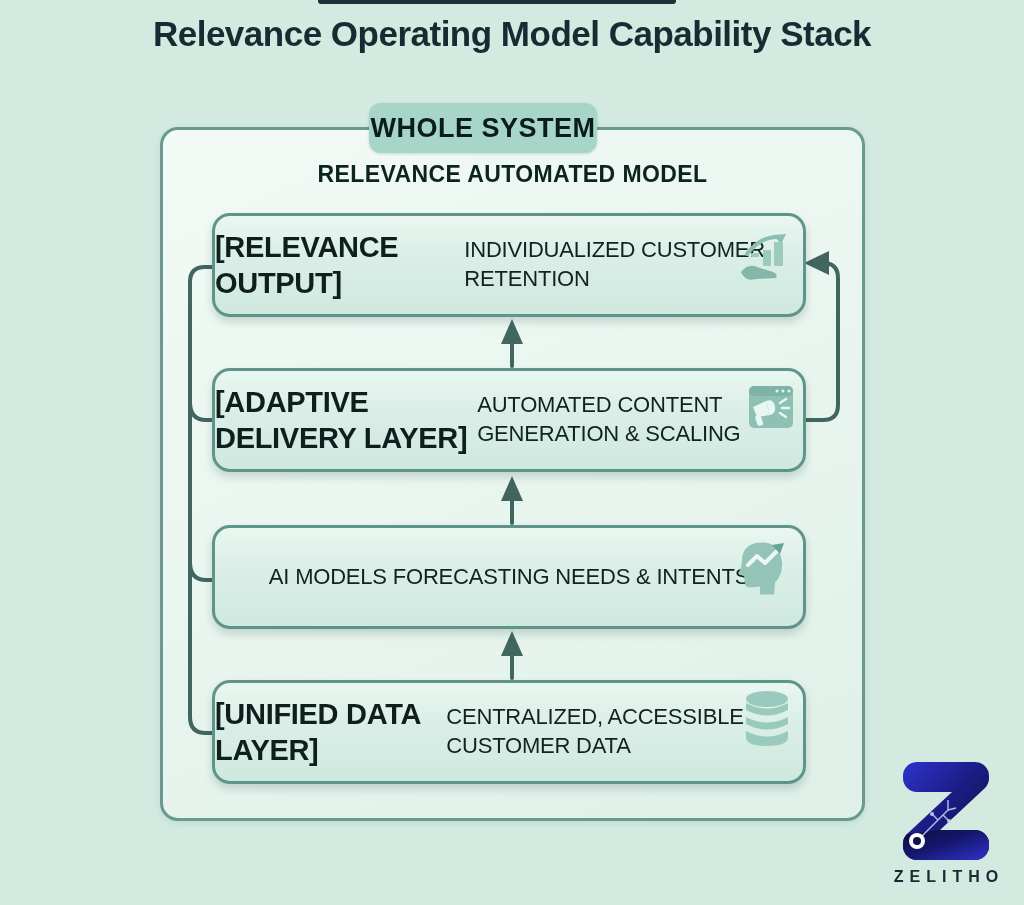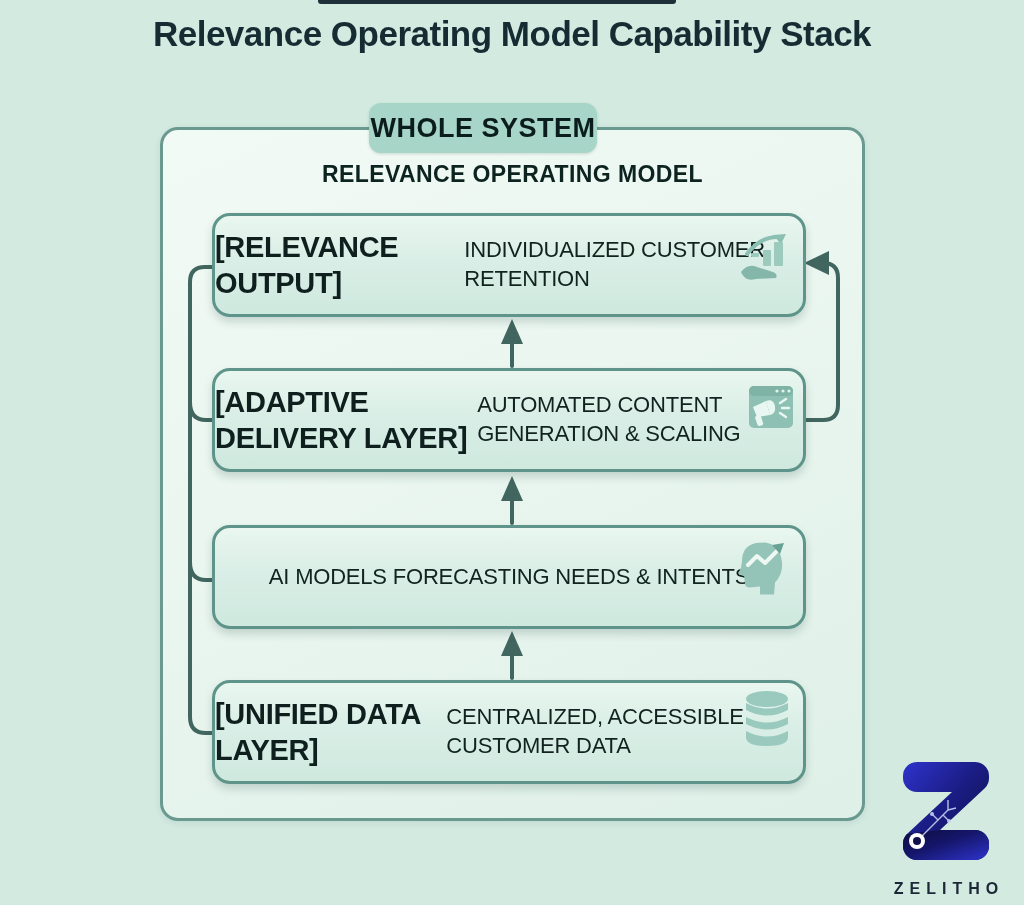--- a/index.html
+++ b/index.html
@@ -59,36 +59,36 @@
   .icon-4{right:12px;top:7px;}
   .connectors{
     position:absolute;left:0;top:0;width:1024px;height:905px;z-index:2;
     pointer-events:none;
   }
   .logo{
     position:absolute;left:872px;top:758px;width:148px;height:142px;z-index:5;
     display:flex;flex-direction:column;align-items:center;
   }
   .logo-text{
-    margin-top:14px;font-size:16px;font-weight:bold;color:#1c2836;
+    margin-top:2px;font-size:16px;font-weight:bold;color:#1c2836;
     letter-spacing:6px;text-indent:6px;
   }
 </style>
 </head>
 <body>
 
 <div class="top-strip"></div>
 
 <div class="main-title">Relevance Operating Model Capability Stack</div>
 
 <div class="container"></div>
 
 <div class="badge">WHOLE SYSTEM</div>
 
-<div class="model-subtitle">RELEVANCE OPERATING MODEL</div>
+<div class="model-subtitle">RELEVANCE AUTOMATED MODEL</div>
 
 <svg class="connectors" viewBox="0 0 1024 905">
   <g stroke="#41655f" stroke-width="4" fill="none" stroke-linecap="round">
 
     <path d="M 213 267 L 205 267 Q 190 267 190 282 L 190 717 Q 190 733 206 733 L 213 733"></path>
     <path d="M 190 402 Q 190 420 206 420 L 213 420"></path>
     <path d="M 190 562 Q 190 580 206 580 L 213 580"></path>
 
     <path d="M 512 366 L 512 342"></path>
     <path d="M 512 523 L 512 499"></path>

